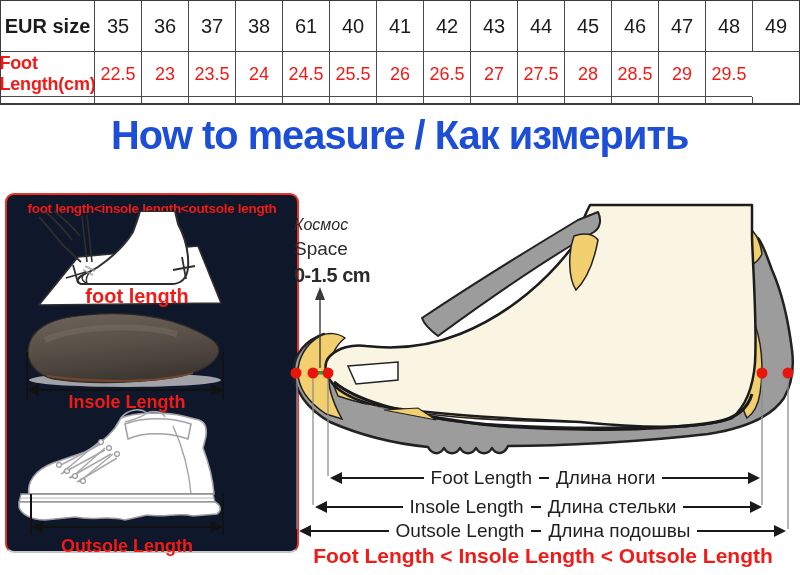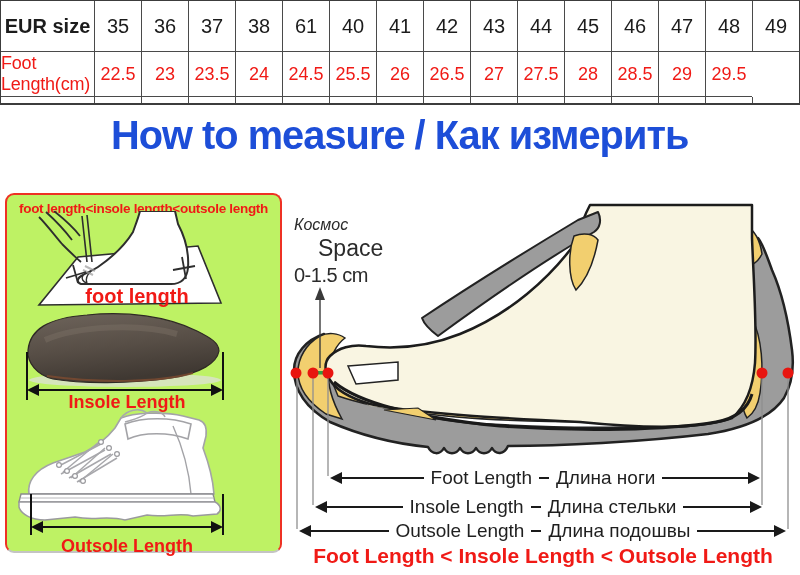--- a/index.html
+++ b/index.html
@@ -8,48 +8,48 @@
 
   
   .tbl{position:absolute;left:0;top:0;width:798px;border:1px solid #3c3c3c;border-bottom:2px solid #3c3c3c;}
   .trow{display:grid;grid-template-columns:93px repeat(15,1fr);}
   .tcell{border-left:1px solid #4a4a4a;display:flex;align-items:center;justify-content:center;}
   .tcell:first-child{border-left:none;}
   .r1 .tcell{height:50px;border-bottom:1px solid #4a4a4a;font-size:20px;color:#1c1c1c;}
   .r2 .tcell{height:44px;border-bottom:1px solid #4a4a4a;font-size:18px;color:#f01a16;}
   .r3 .tcell{height:6px;}
   .hdr{font-weight:bold;font-size:14px;color:#111;}
-  .rowlab{font-weight:normal;font-size:13px;color:#f01a16;letter-spacing:-.2px;}
+  .rowlab{font-weight:bold;font-size:13px;color:#f01a16;letter-spacing:-.2px;}
 
   
   .title{position:absolute;left:0;top:106px;width:800px;height:58px;line-height:58px;
          text-align:center;font-size:41px;font-weight:bold;color:#1d4ed8;letter-spacing:-1px;}
   .title span{display:inline-block;transform:scaleX(.97);white-space:nowrap;}
 
   
-  .panel{position:absolute;left:5px;top:193px;width:273px;height:356px;background:#bef264;
-         border:2px solid #ee3124;border-bottom-color:#c4c4c4;border-radius:9px;}
+  .panel{position:absolute;left:5px;top:193px;width:273px;height:356px;background:#0f172a;
+         border:2px solid #ee3124;border-bottom-color:#c4c4c4;border-radius:9px;padding-left:17px;}
   .panel .note{position:absolute;top:6px;left:0;width:100%;text-align:center;
                font-size:13.5px;font-weight:bold;color:#f01a16;letter-spacing:-.3px;white-space:nowrap;}
   .sk-foot{position:absolute;left:4px;top:16px;}
   .lab-foot{position:absolute;top:90px;left:20px;width:220px;text-align:center;
             font-size:20px;font-weight:600;color:#f01a16;}
   .sk-insole{position:absolute;left:8px;top:115px;}
   .lab-insole{position:absolute;top:197px;left:20px;width:200px;text-align:center;
               font-size:18px;font-weight:bold;color:#f01a16;}
   .sk-boot{position:absolute;left:6px;top:213px;}
   .lab-outsole{position:absolute;top:341px;left:20px;width:200px;text-align:center;
                font-size:18px;font-weight:bold;color:#f01a16;}
 
   
   .shoe-svg{position:absolute;left:280px;top:178px;}
   .space-block{position:absolute;left:294px;top:214px;color:#2b2b2b;}
   .space-block .ru{font-size:16px;line-height:22px;font-style:italic;}
-  .space-block .en{font-size:23px;line-height:25px;margin-left:24px;}
-  .space-block .val{font-size:20px;line-height:28px;font-weight:400;letter-spacing:-.5px;}
+  .space-block .en{font-size:19px;line-height:25px;}
+  .space-block .val{font-size:20px;line-height:28px;font-weight:700;letter-spacing:-.5px;}
   .mrow{position:absolute;left:283px;width:520px;text-align:center;font-size:19px;color:#1f1f1f;white-space:nowrap;}
   .mrow span{background:#fff;padding:0 7px;}
   .mrow .ru{margin-left:10px;}
   .rule-note{position:absolute;left:283px;top:544px;width:520px;text-align:center;
              font-size:21px;font-weight:bold;color:#f01a16;white-space:nowrap;}
 </style>
 </head>
 <body>
 
 <div id="page">

